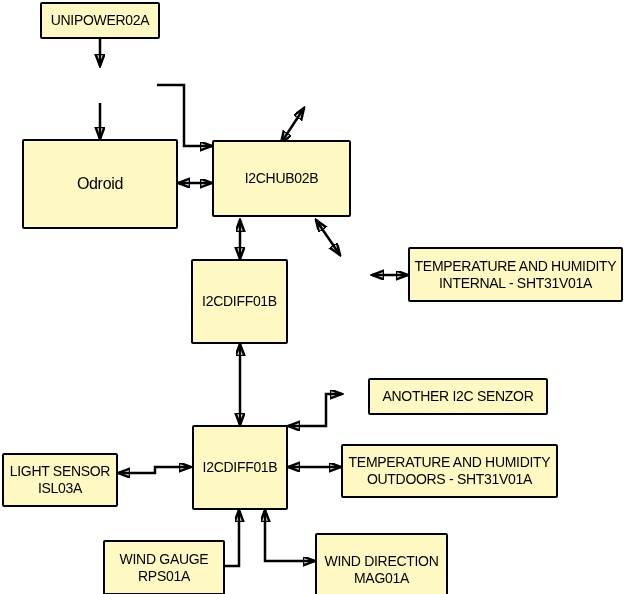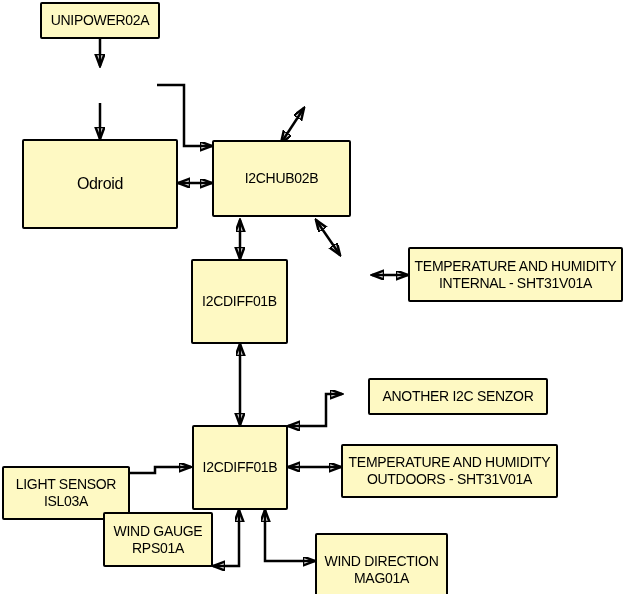--- a/index.html
+++ b/index.html
@@ -103,31 +103,31 @@
   </div>
 
   <div class="node" style="left:332px; top:378px; width:180px; height:37px;margin-left:36px;">
     <span class="lbl">ANOTHER I2C SENZOR</span>
   </div>
 
   <div class="node" style="left:192px; top:425px; width:96px; height:85px;">
     <span class="lbl">I2CDIFF01B</span>
   </div>
 
-  <div class="node" style="left:2px; top:466px; width:128px; height:54px;">
+  <div class="node" style="left:2px; top:453px; width:116px; height:54px;">
     <span class="lbl">LIGHT SENSOR
 ISL03A</span>
   </div>
 
   <div class="node" style="left:341px; top:444px; width:217px; height:54px;">
     <span class="lbl">TEMPERATURE AND HUMIDITY
 OUTDOORS - SHT31V01A</span>
   </div>
 
-  <div class="node" style="left:103px; top:512px; width:110px; height:55px;">
+  <div class="node" style="left:103px; top:540px; width:122px; height:55px;">
     <span class="lbl">WIND GAUGE
 RPS01A</span>
   </div>
 
   <div class="node" style="left:315px; top:533px; width:133px; height:73px;">
     <span class="lbl">WIND DIRECTION
 MAG01A</span>
   </div>
 
 </div>

